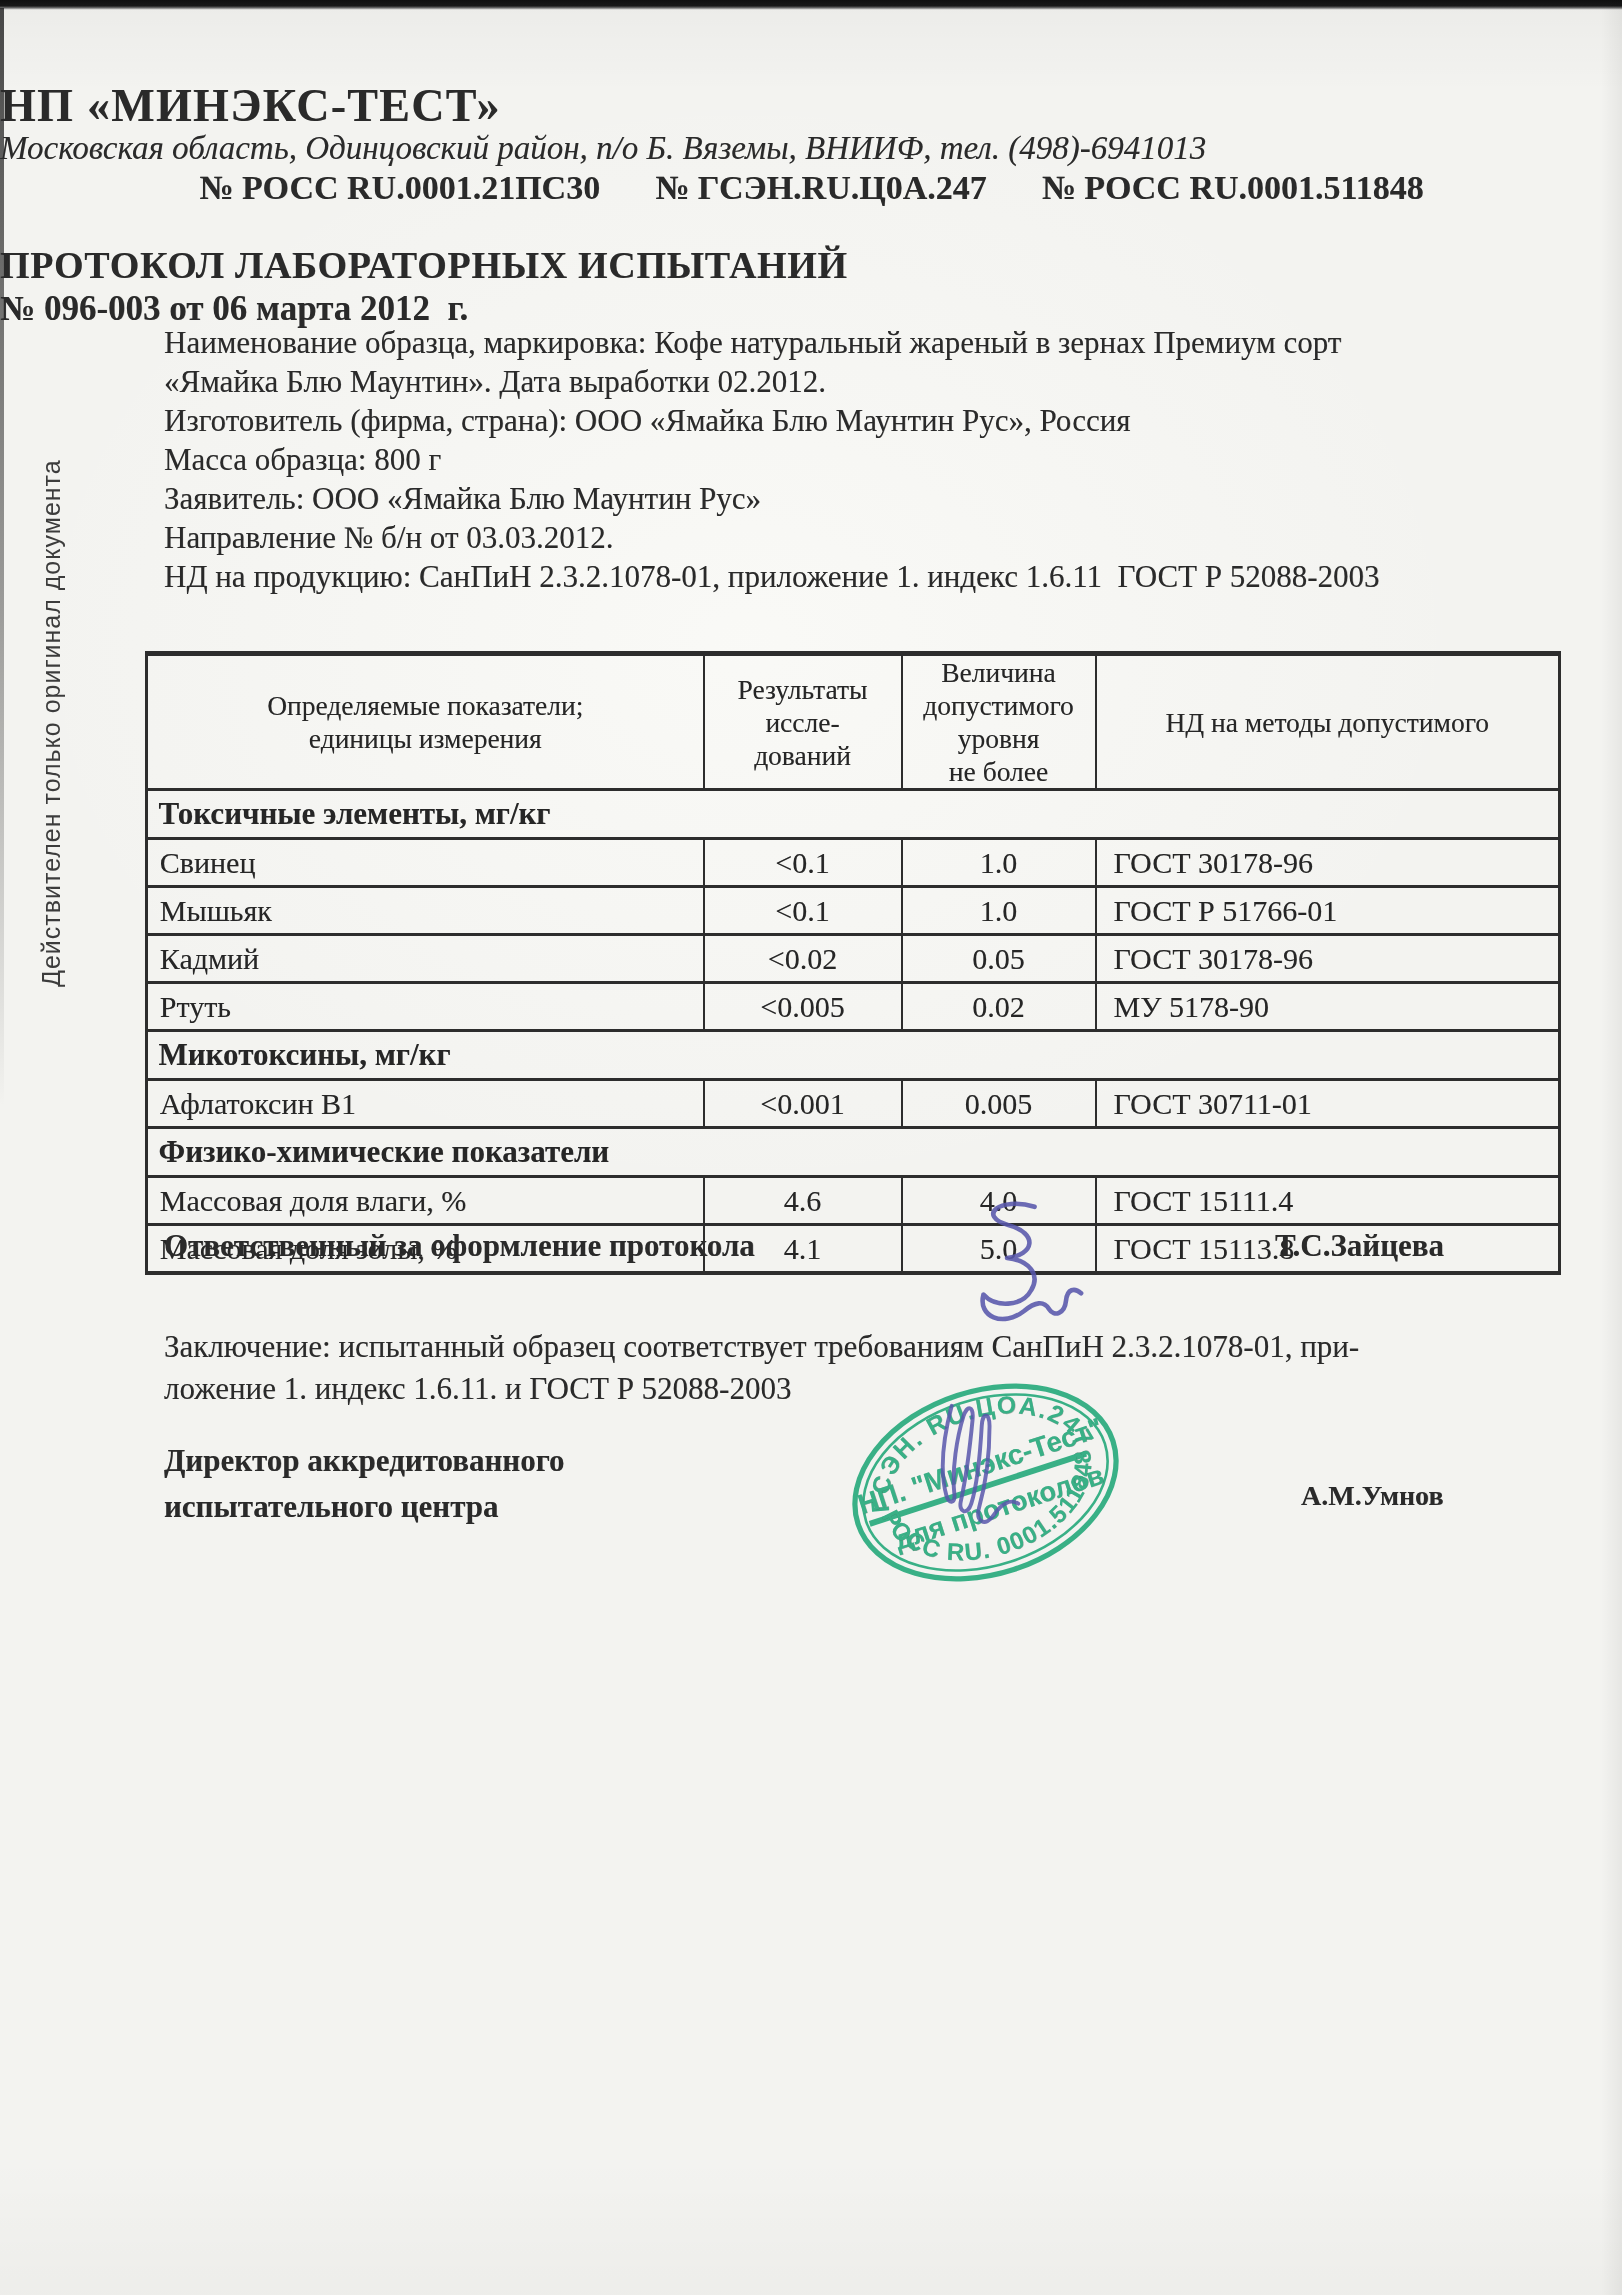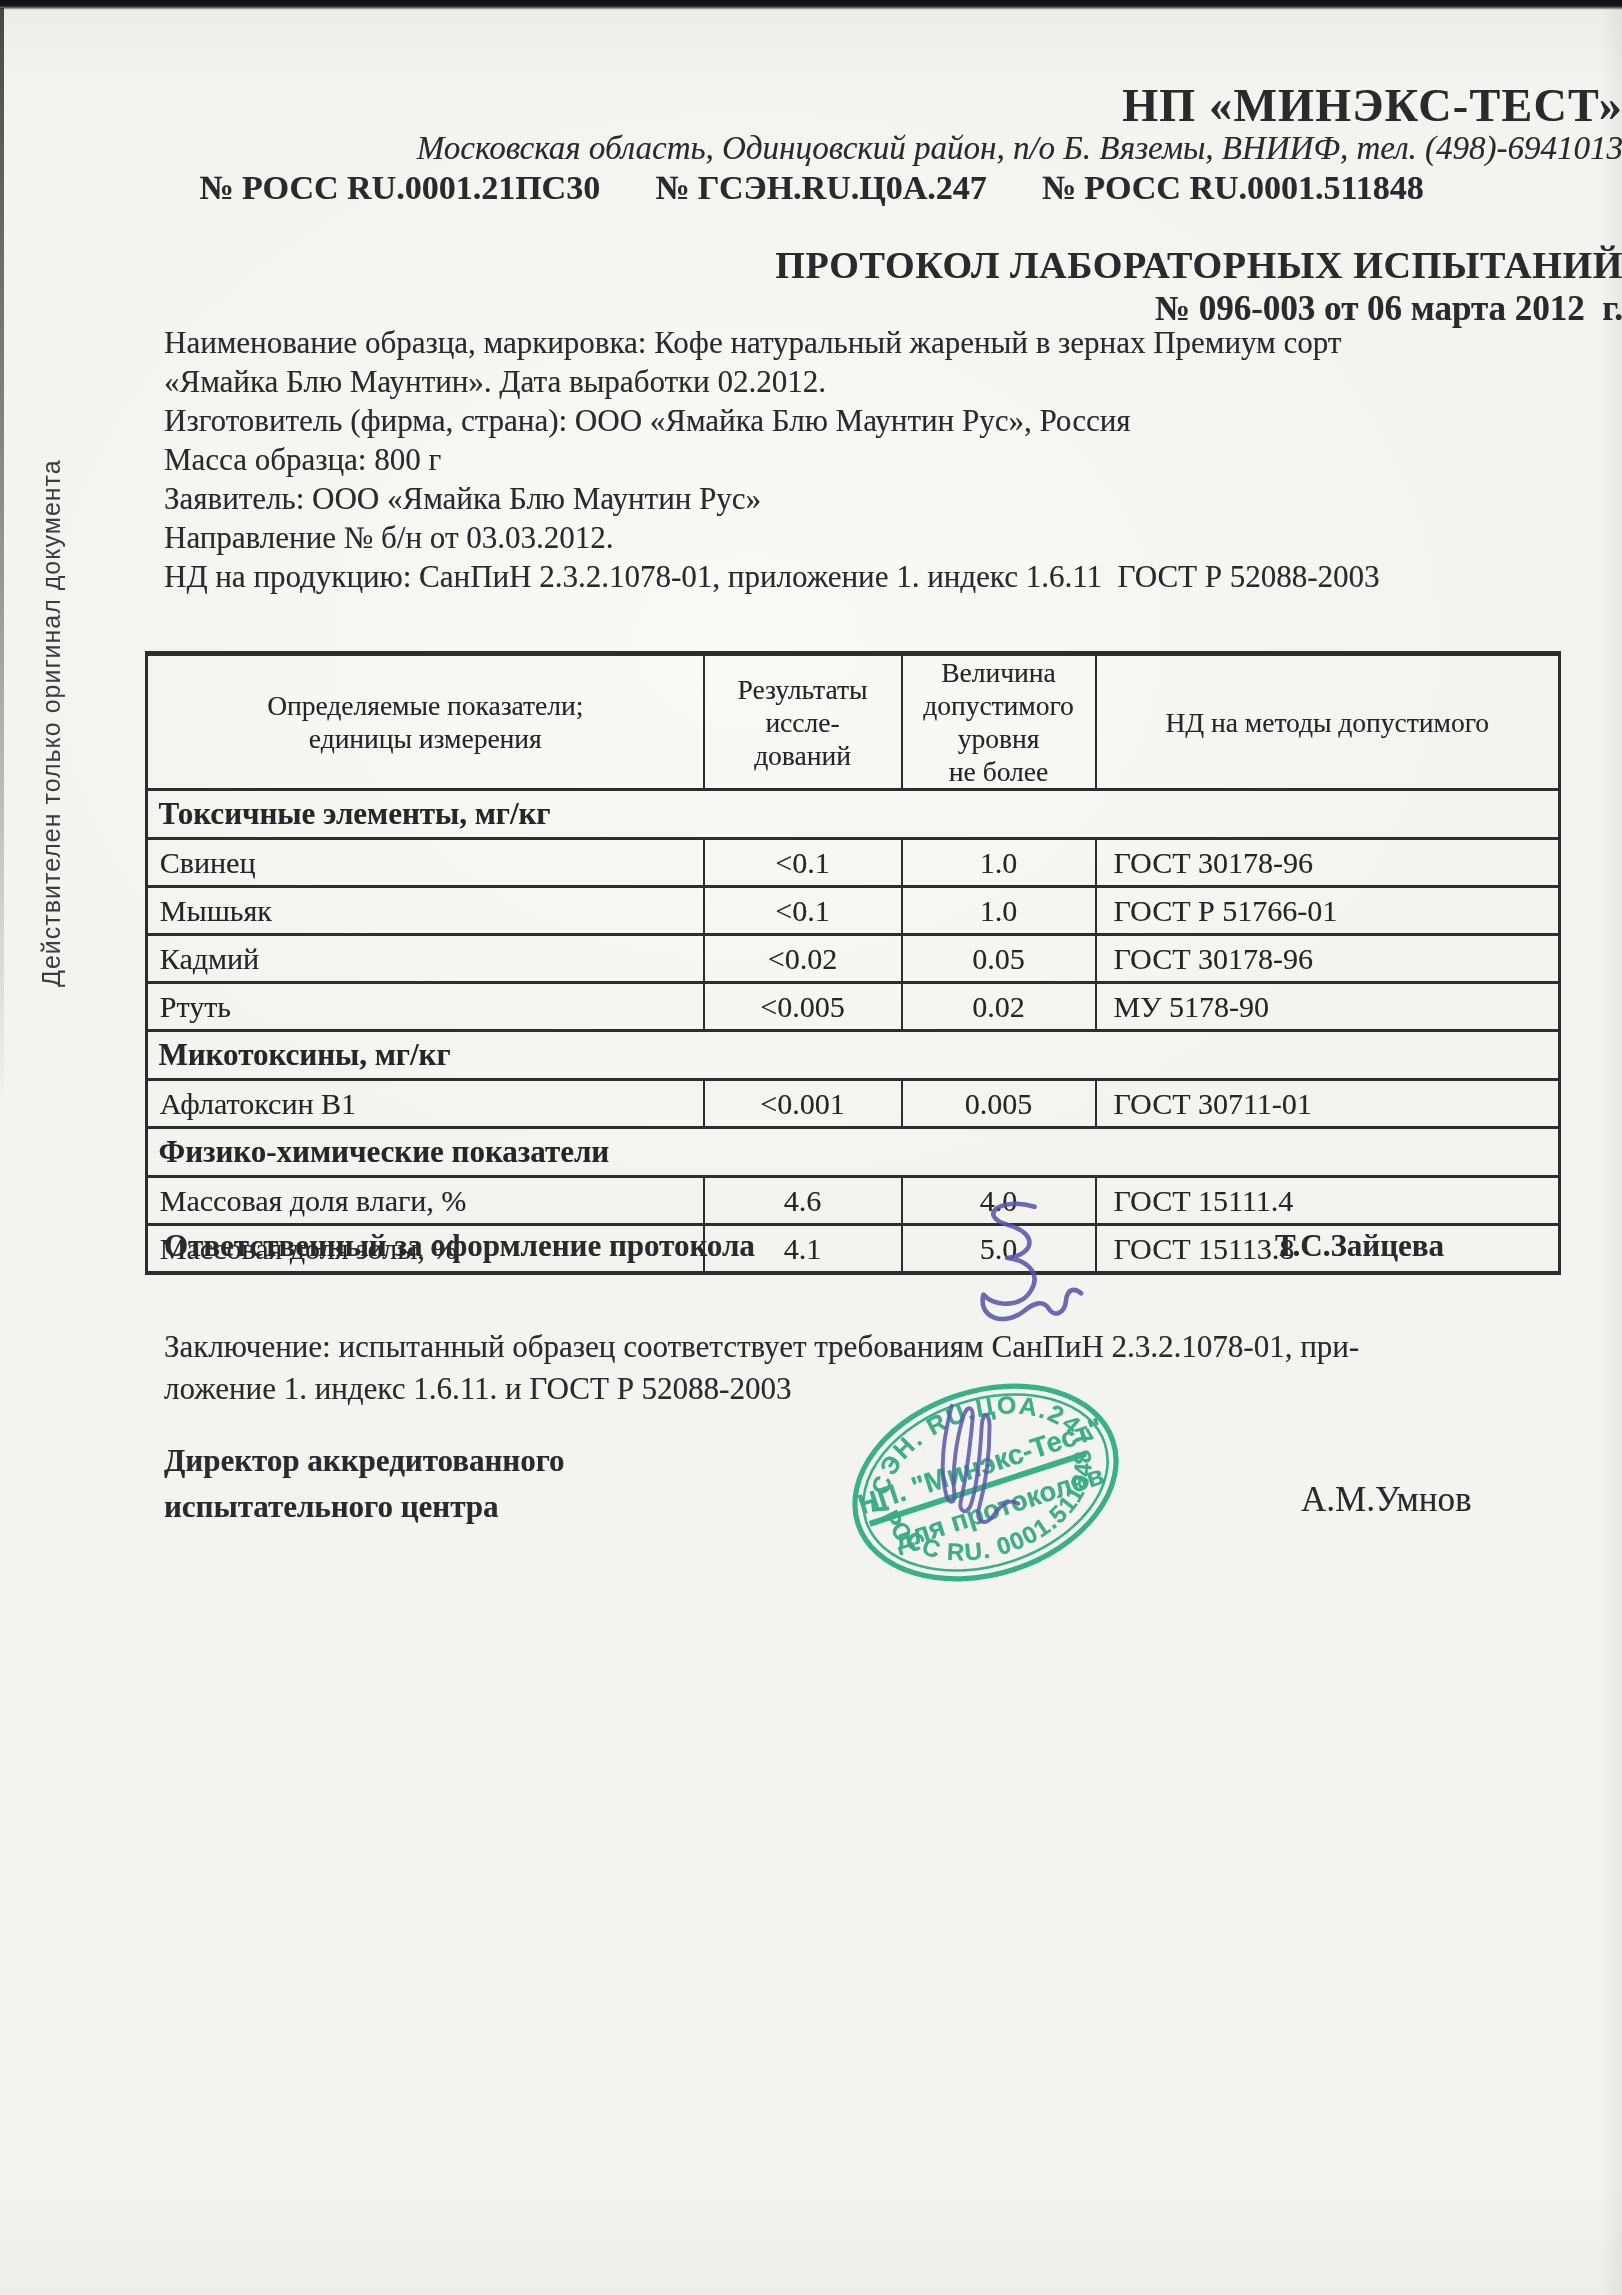--- a/index.html
+++ b/index.html
@@ -23,21 +23,21 @@
   .scan-right{position:absolute;top:0;right:0;width:22px;height:100%;
     background:linear-gradient(270deg,rgba(0,0,0,.055),rgba(0,0,0,0));}
 
   .side-note{
     position:absolute;left:37px;top:987px;width:687px;
     transform:rotate(-90deg);transform-origin:0 0;
     font-family:"Liberation Sans","DejaVu Sans",sans-serif;
     font-size:25px;letter-spacing:1px;color:#3c3c3c;text-shadow:none;
   }
 
-  .center{position:absolute;left:0;width:100%;text-align:right;}
+  .center{position:absolute;left:0;width:100%;text-align:left;}
   .org-name{top:79px;font-size:46px;font-weight:bold;letter-spacing:1.3px;}
   .org-address{top:130px;font-size:33px;font-style:italic;}
   .org-certs{top:169px;display:flex;justify-content:center;gap:55px;font-size:34px;font-weight:bold;}
   .title-main{top:243px;font-size:38px;font-weight:bold;letter-spacing:0.7px;}
   .title-num{top:289px;font-size:35px;font-weight:bold;white-space:pre-wrap;}
 
   .details{position:absolute;left:164px;top:323px;width:1315px;
     font-size:31px;line-height:39px;}
   .details div{white-space:pre-wrap;}
 
@@ -57,21 +57,21 @@
   .results td.met{padding-left:17px;}
   .results tr.section td{font-weight:bold;font-size:31px;padding-left:10.5px;height:44px;}
 
   .signoff-row{position:absolute;left:164px;top:1228px;width:1280px;
     display:flex;justify-content:space-between;align-items:flex-start;
     font-size:31px;font-weight:bold;}
   .conclusion{position:absolute;left:164px;top:1326px;width:1315px;
     font-size:31px;line-height:42px;}
   .conclusion div{white-space:pre-wrap;}
   .director{position:absolute;left:164px;top:1438px;font-size:31px;font-weight:bold;line-height:46px;}
-  .director-name{position:absolute;left:1301px;top:1480px;font-size:35px;font-weight:normal;}
+  .director-name{position:absolute;left:1301px;top:1480px;font-size:28px;font-weight:bold;}
 
   .stamp{position:absolute;left:822px;top:1355px;width:327px;height:255px;opacity:.92;}
   .stamp text{font-family:"Liberation Sans","DejaVu Sans",sans-serif;font-weight:bold;}
   .sig{position:absolute;}
   .sig-responsible{left:931px;top:1195px;width:177px;height:154px;}
   .sig-director{left:911px;top:1398px;width:131px;height:137px;}
 </style>
 </head>
 <body>
 

